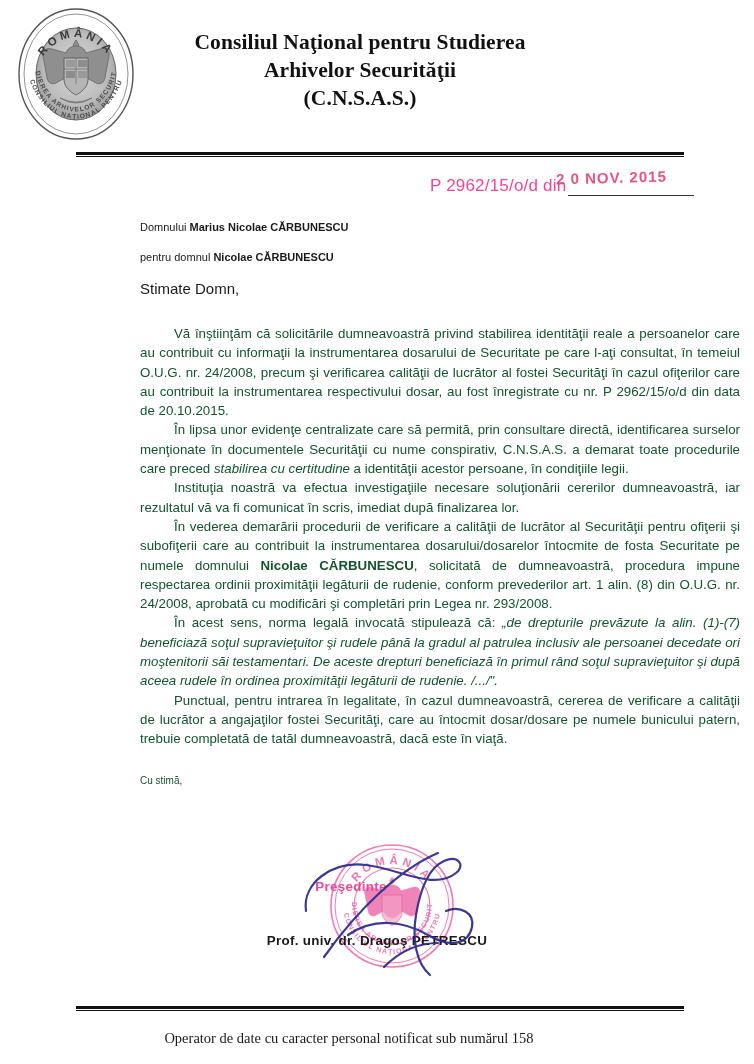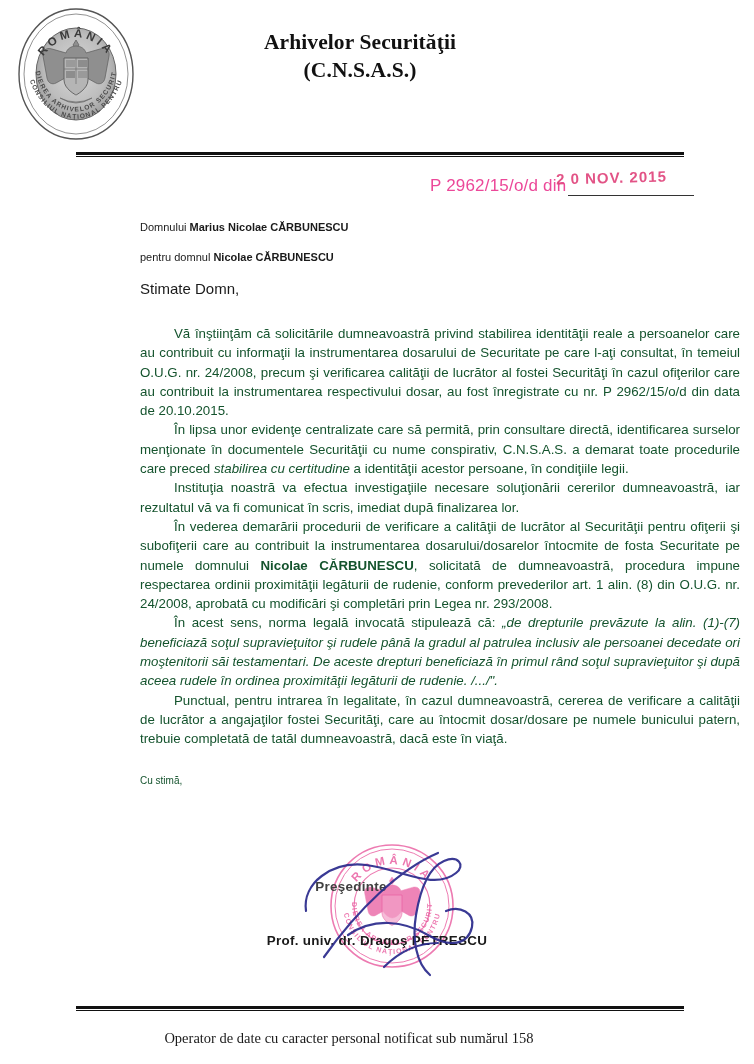--- a/index.html
+++ b/index.html
@@ -164,21 +164,21 @@
     height: 140px;
   }
   .sig-role {
     position: absolute;
     left: 0;
     top: 34px;
     width: 702px;
     text-align: center;
     font-size: 13.4px;
     font-weight: bold;
-    color: #404040;
+    color: #ec4899;
     letter-spacing: 0.3px;
   }
   .sig-name {
     position: absolute;
     left: 0;
     top: 88px;
     width: 754px;
     text-align: center;
     font-size: 13.4px;
     font-weight: bold;
@@ -270,20 +270,21 @@
         <text font-family="Liberation Sans, sans-serif" font-size="6.6" font-weight="bold" fill="#4a4a4a" letter-spacing="1.1">
           <textPath href="#arcBot" startOffset="50%" text-anchor="middle">CONSILIUL NAŢIONAL PENTRU</textPath>
         </text>
         <text font-family="Liberation Sans, sans-serif" font-size="6.6" font-weight="bold" fill="#4a4a4a" letter-spacing="1.1">
           <textPath href="#arcBot2" startOffset="50%" text-anchor="middle">STUDIEREA ARHIVELOR SECURITĂŢII</textPath>
         </text>
       </svg>
     </div>
 
     <div class="org-title">
+      <span class="l1">Consiliul Naţional pentru Studierea</span>
       <span class="l2">Arhivelor Securităţii</span>
       <span class="l3">(C.N.S.A.S.)</span>
     </div>
 
   </div>
 
   <div class="rule-top">
     <div class="thick"></div>
     <div class="thin"></div>
   </div>

